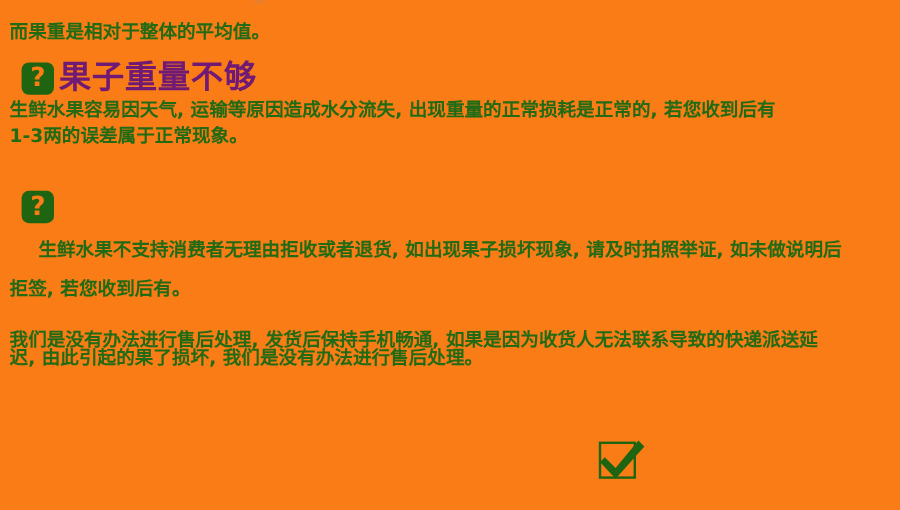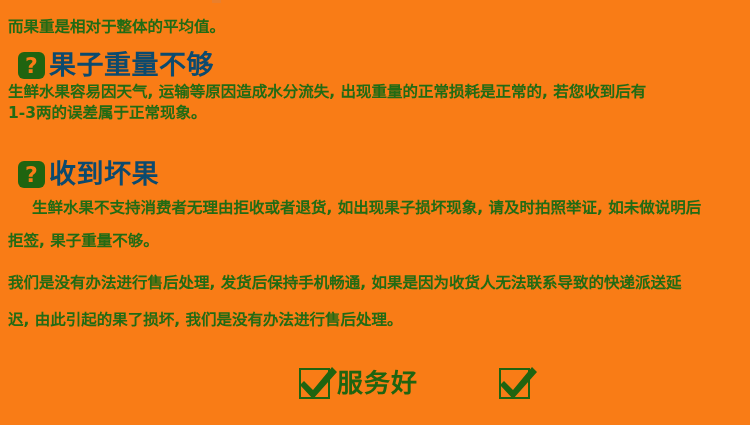--- a/index.html
+++ b/index.html
@@ -38,21 +38,21 @@
 
   
   .heading {
     position: absolute;
     left: 18px;
     display: flex;
     align-items: center;
     gap: 4px;
   }
   .heading-text {
-    color: #0c4a6e;
+    color: #701a75;
     font-size: 27px;
     font-weight: 700;
     line-height: 30px;
     letter-spacing: 0.5px;
     white-space: nowrap;
   }
 
   
   .qmark {
     width: 27px;
@@ -132,42 +132,33 @@
     <span class="qmark">?</span>
     <span class="heading-text">果子重量不够</span>
   </div>
 
   <div class="body-line" style="top:82px;">生鲜水果容易因天气, 运输等原因造成水分流失, 出现重量的正常损耗是正常的, 若您收到后有</div>
 
   <div class="body-line" style="top:103px;">1-3两的误差属于正常现象。</div>
 
   <div class="heading" style="top:159px;">
     <span class="qmark">?</span>
-    <span class="heading-text">收到坏果</span>
   </div>
 
   <div class="body-line" style="top:198px;margin-left:24px;">生鲜水果不支持消费者无理由拒收或者退货, 如出现果子损坏现象, 请及时拍照举证, 如未做说明后</div>
 
-  <div class="body-line" style="top:231px;">拒签, 果子重量不够。</div>
+  <div class="body-line" style="top:231px;">拒签, 若您收到后有。</div>
 
   <div class="body-line" style="top:273px;">我们是没有办法进行售后处理, 发货后保持手机畅通, 如果是因为收货人无法联系导致的快递派送延</div>
 
-  <div class="body-line" style="top:310px;">迟, 由此引起的果了损坏, 我们是没有办法进行售后处理。</div>
+  <div class="body-line" style="top:288px;">迟, 由此引起的果了损坏, 我们是没有办法进行售后处理。</div>
 
   <div class="features">
 
 
-    <div class="feature" style="left:299px;">
-      <span class="checkbox">
-        <svg viewBox="0 0 40 40" aria-hidden="true">
-          <path d="M6 20 L15 29 L34 6 L39 11 L15 38 L2 24 Z" fill="#1f6410"></path>
-        </svg>
-      </span>
-      <span class="feature-text">服务好</span>
-    </div>
 
     <div class="feature" style="left:499px;">
       <span class="checkbox">
         <svg viewBox="0 0 40 40" aria-hidden="true">
           <path d="M6 20 L15 29 L34 6 L39 11 L15 38 L2 24 Z" fill="#1f6410"></path>
         </svg>
       </span>
     </div>
 
   </div>

